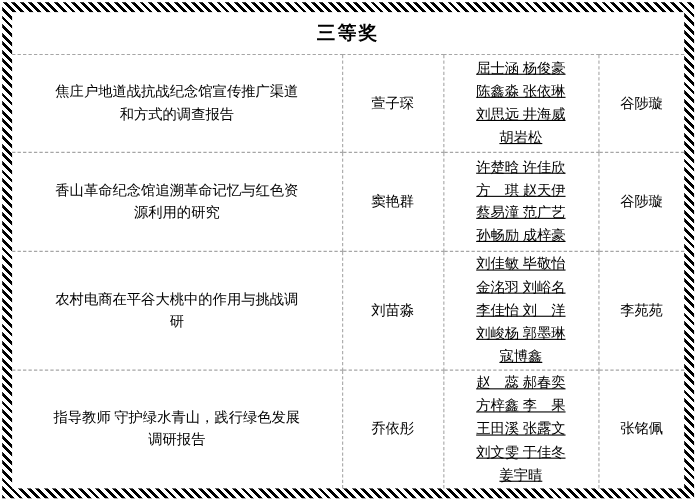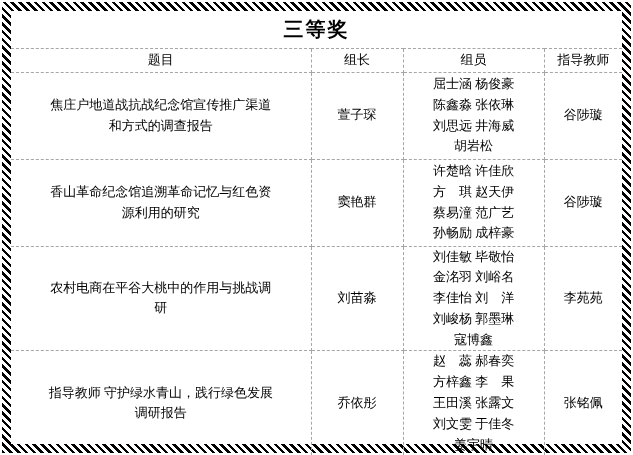--- a/index.html
+++ b/index.html
@@ -47,58 +47,53 @@
   tr:first-child > * { border-top: none; }
   tr:last-child > *  { border-bottom: none; }
 
   tr.title-row    { height: 37px; }
   tr.header-row   { height: 24px; }
   tr.row-4lines   { height: 87px; }
   tr.row-5lines-a { height: 103px; }
   tr.row-5lines-b { height: 95px; }
 
   .prize-title {
-    font-size: 20px;
+    font-size: 17px;
     font-weight: bold;
     letter-spacing: 2px;
   }
   .topic-text {
     width: 228px;
     margin: 0 auto;
     line-height: 1.6;
   }
   .members-text {
     white-space: pre-line;
     line-height: 1.6;
+    text-decoration: underline;
   }
 </style>
 </head>
 <body>
 
 <div class="page">
   <div class="frame"></div>
   <div class="content">
     <table class="award">
       <colgroup>
         <col class="c-topic">
           <col class="c-leader">
           <col class="c-members">
           <col class="c-teacher">
       </colgroup>
       <tbody>
         <tr class="title-row">
           <td colspan="4">
             <span class="prize-title">三等奖</span>
           </td>
-        </tr>
-        <tr class="header-row">
-          <th>题目</th>
-          <th>组长</th>
-          <th>组员</th>
-          <th>指导教师</th>
         </tr>
 
         <tr class="row-4lines">
           <td>
               <div class="topic-text">焦庄户地道战抗战纪念馆宣传推广渠道和方式的调查报告</div>
             </td>
           <td>萱子琛</td>
           <td>
               <div class="members-text">屈士涵 杨俊豪
 陈鑫淼 张依琳

